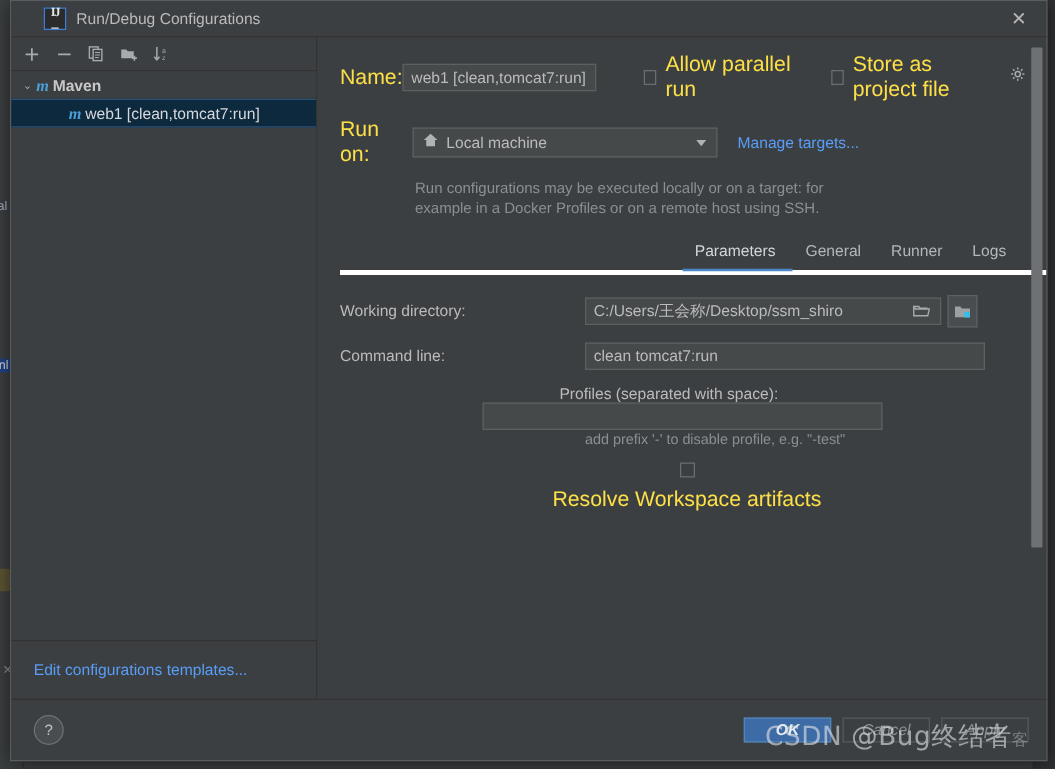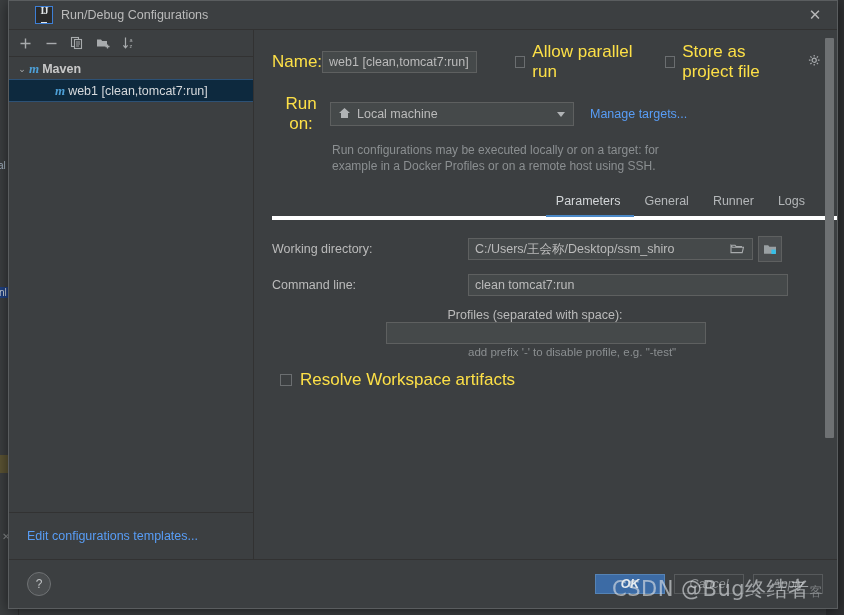--- a/index.html
+++ b/index.html
@@ -73,21 +73,21 @@
   }
   .link { color:#589df6; font-size:12.5px; cursor:pointer; }
 
   .right-pane { flex:1; position:relative; background:#3c3f41; display:flex; flex-direction:column; min-width:0; }
 
   
   .form-top { padding: 12px 16px 0 18px; }
   .row { display:flex; align-items:center; margin-bottom: 12px; }
   .lbl { color:#fde047; font-size:17px; }
   .lbl-name { width: 58px; }
-  .lbl-runon { width: 58px; text-align: center; }
+  .lbl-runon { width: 58px; }
   .txt-input {
     background:#45494a; border:1px solid #5e6060; color:#bbbbbb;
     font-size:12.5px; padding:3px 6px; box-sizing:border-box; outline:none;
     font-family:"Liberation Sans", sans-serif;
   }
   .name-input { width: 155px; }
   .cb-wrap { display:flex; align-items:center; gap:7px; cursor:pointer; }
   .cbox { width:12px; height:12px; border:1px solid #6b6e70; background:#3c3f41; box-sizing:border-box; }
   .combo {
     width: 244px; height: 24px; background:#45494a; border:1px solid #5e6060;
@@ -108,21 +108,21 @@
   .params { padding: 16px 18px 0 18px; }
   .prow { display:flex; align-items:center; margin-bottom:12px; }
   .plabel { color:#bbbbbb; font-size:12.5px; width:196px; }
   .field-wrap { position:relative; display:flex; align-items:center; }
   .field { width:285px; height:22px; background:#45494a; border:1px solid #5e6060; display:flex; align-items:center; padding:0 4px 0 6px; box-sizing:border-box; }
   .field-val { flex:1; color:#bbbbbb; font-size:12.5px; white-space:nowrap; overflow:hidden; }
   .field.wide { width: 320px; }
   .icon-btn { width:22px; height:24px; display:flex; align-items:center; justify-content:center; cursor:pointer; }
   .icon-btn.bordered { border:1px solid #5e6060; background:#4a4d4f; margin-left:5px; }
   .sub-hint { color:#8b8f91; font-size:11.5px; margin:-6px 0 12px 196px; }
-  .cb-row { display:flex; align-items:center; gap:8px; margin-left:8px; cursor:pointer; }
+  .cb-row { display:flex; align-items:center; gap:8px; margin-left:8px; cursor:pointer;flex-direction:column; }
 
   
   .vscroll { position:absolute; right:3px; top:8px; width:9px; height:400px; background:#6e7173; border-radius:1px; }
 
   
   .bottom-bar {
     height: 48px; min-height:48px; border-top:1px solid #323232;
     display:flex; align-items:center; padding: 0 14px 0 18px; background:#3c3f41;
   }
   .help-btn {

